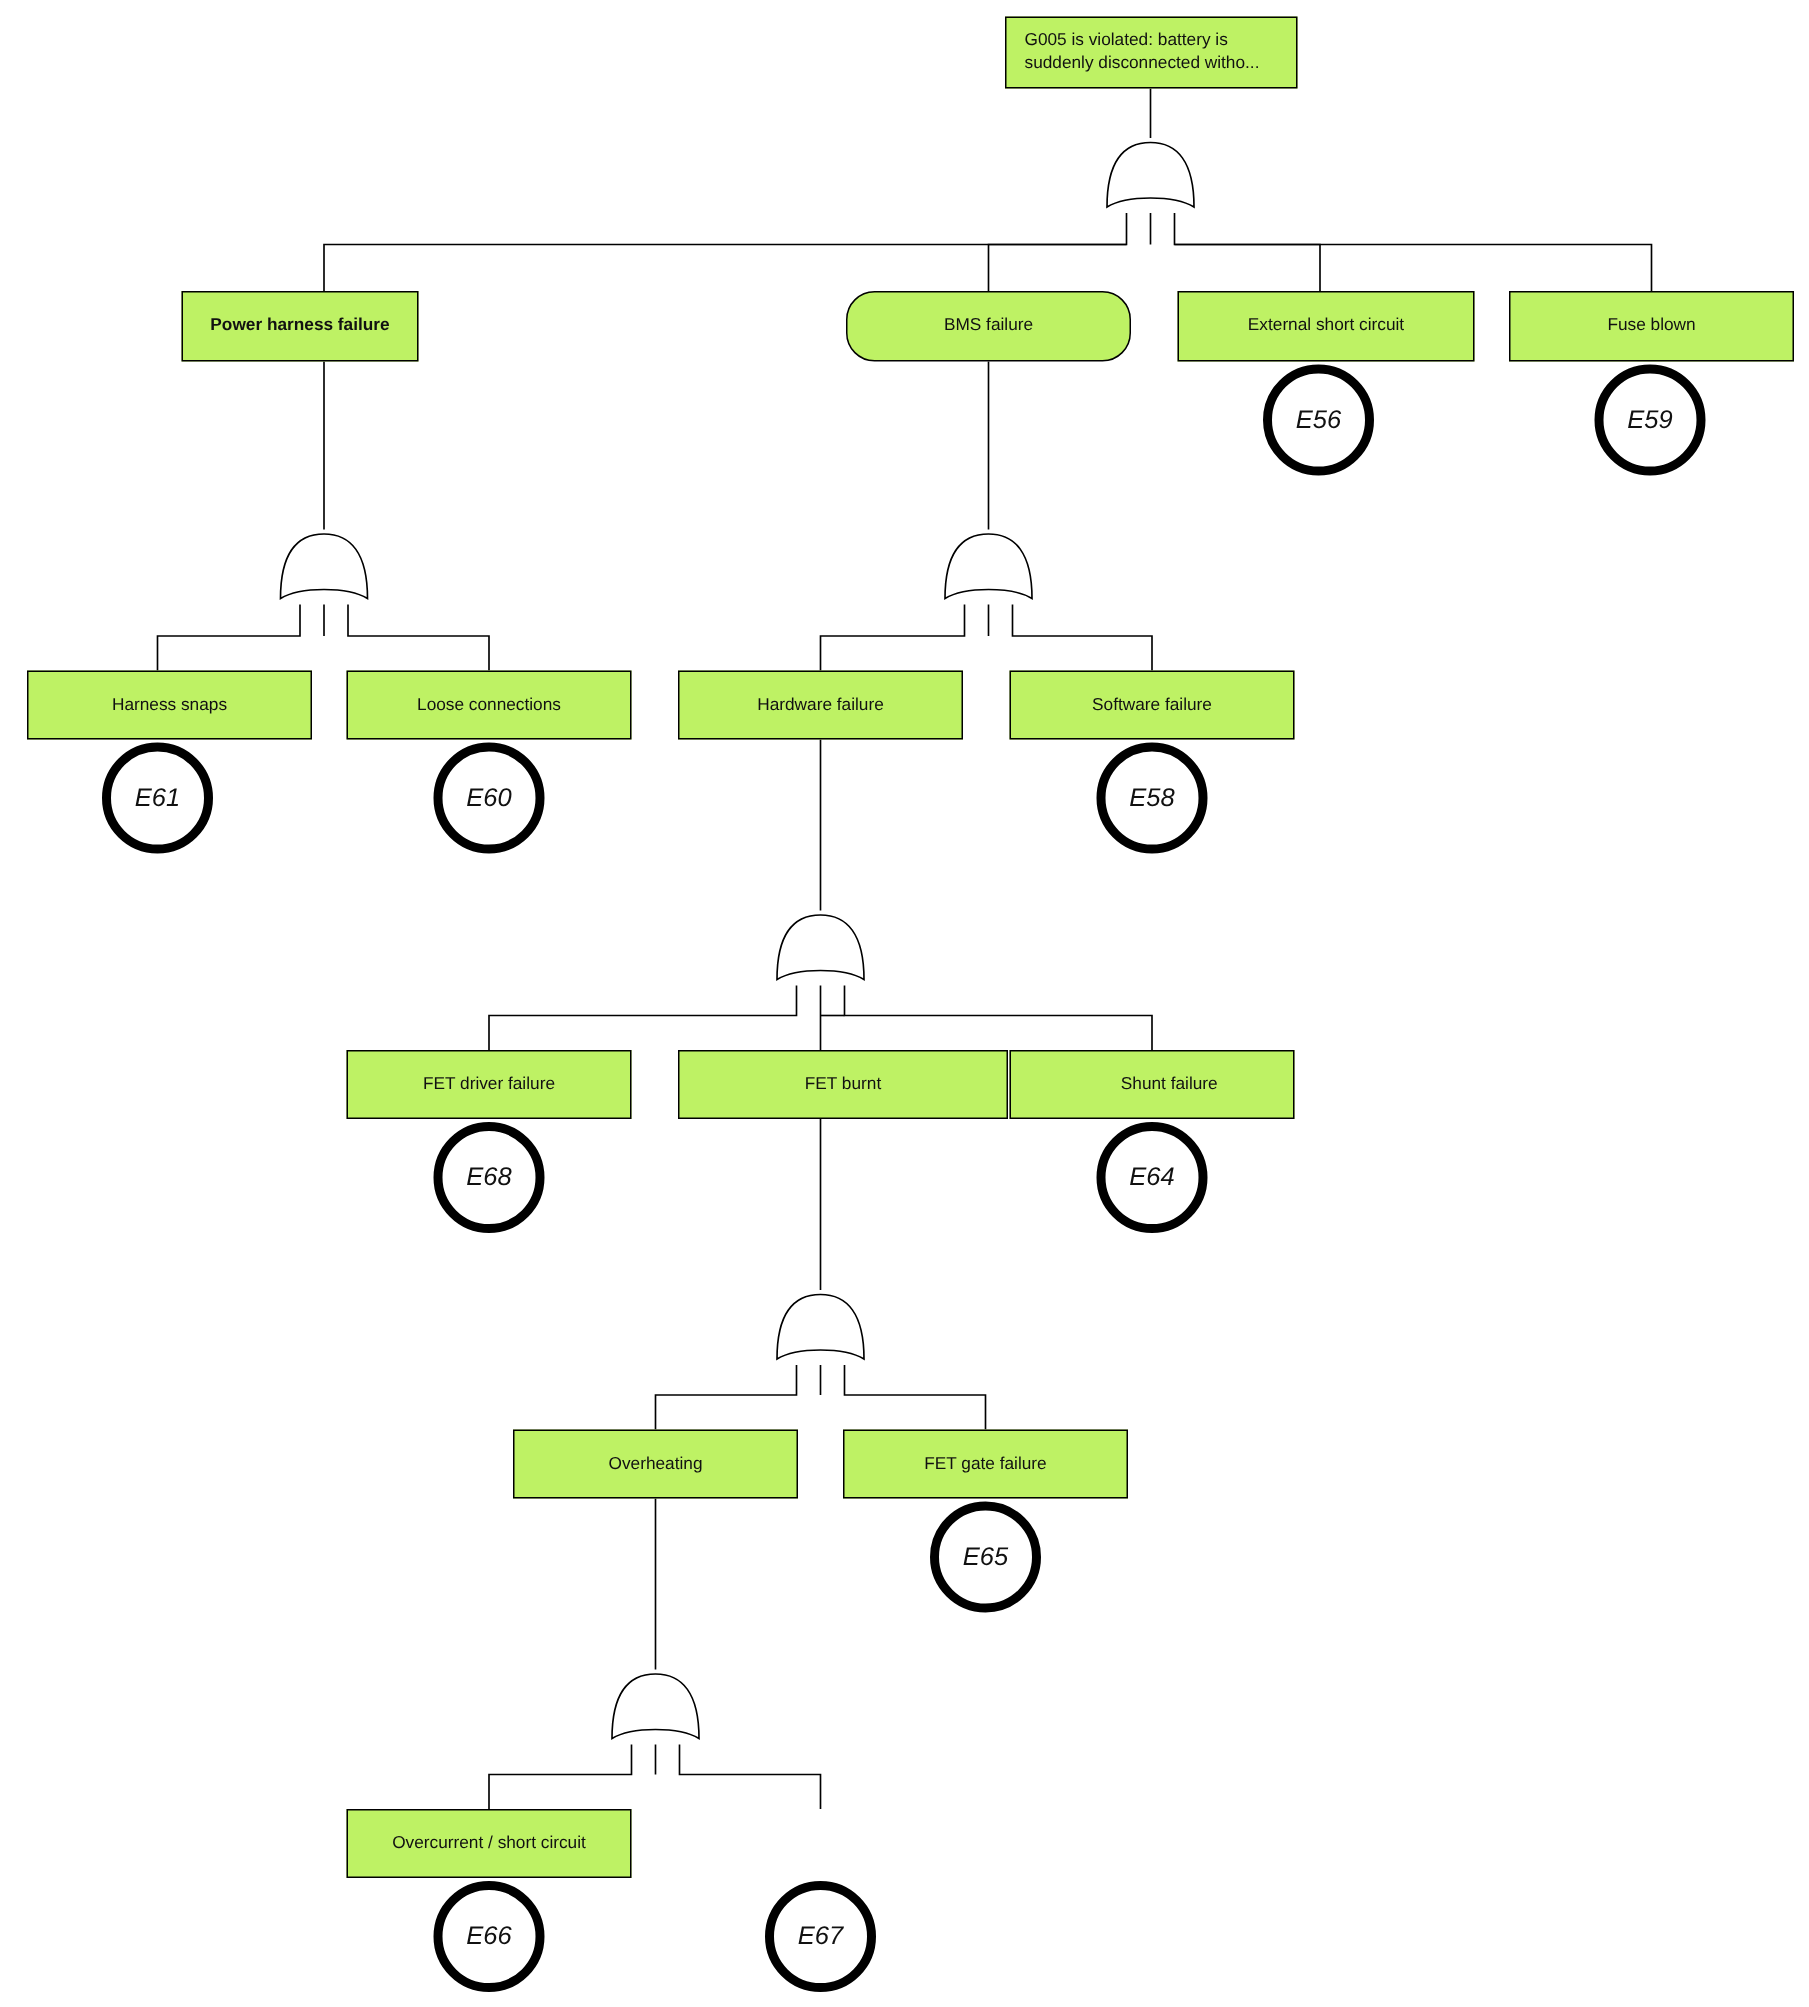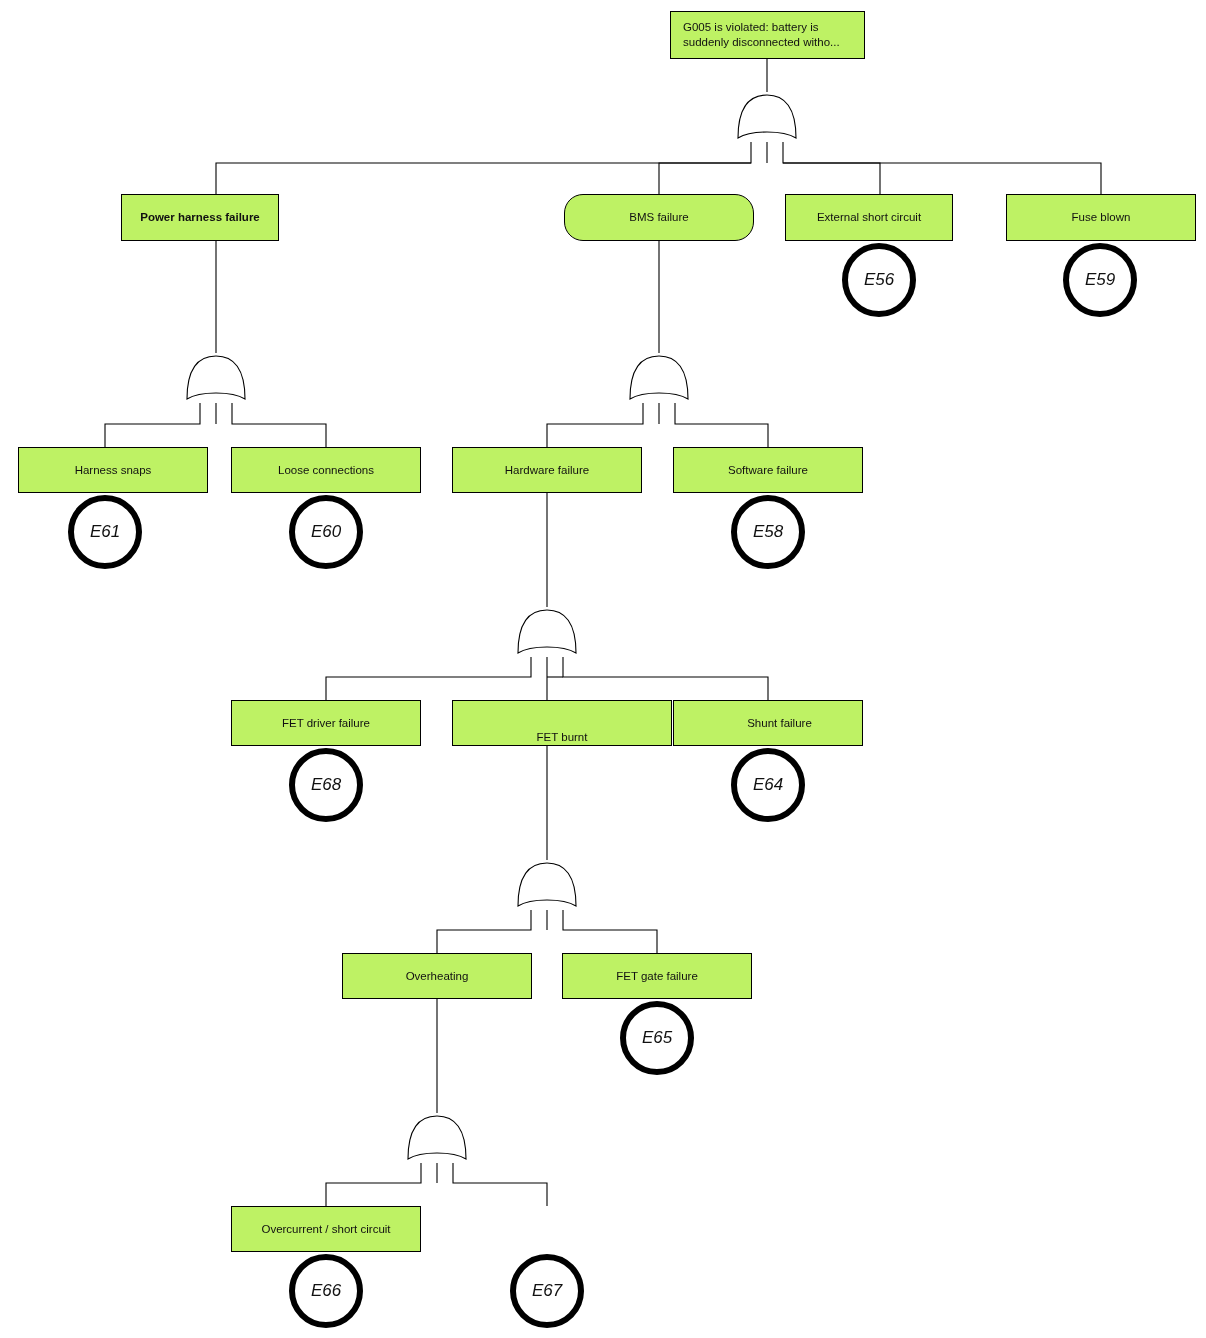--- a/index.html
+++ b/index.html
@@ -125,21 +125,21 @@
   </div>
 
   <div class="node-box center" style="left:121px; top:194px; width:158px; height:47px;font-weight:bold;">
     <div class="label">Power harness failure</div>
   </div>
 
   <div class="node-box center" style="left:564px; top:194px; width:190px; height:47px;border-radius:19px;">
     <div class="label">BMS failure</div>
   </div>
 
-  <div class="node-box center" style="left:785px; top:194px; width:168px; height:47px;">
+  <div class="node-box center" style="left:785px; top:194px; width:198px; height:47px;">
     <div class="label">External short circuit</div>
   </div>
 
   <div class="node-box center" style="left:1006px; top:194px; width:190px; height:47px;">
     <div class="label">Fuse blown</div>
   </div>
 
   <div class="node-box center" style="left:18px; top:447px; width:190px; height:46px;">
     <div class="label">Harness snaps</div>
   </div>
@@ -153,21 +153,21 @@
   </div>
 
   <div class="node-box center" style="left:673px; top:447px; width:190px; height:46px;">
     <div class="label">Software failure</div>
   </div>
 
   <div class="node-box center" style="left:231px; top:700px; width:190px; height:46px;">
     <div class="label">FET driver failure</div>
   </div>
 
-  <div class="node-box center" style="left:452px; top:700px; width:220px; height:46px;align-items:flex-end;">
+  <div class="node-box center" style="left:452px; top:700px; width:220px; height:46px;">
     <div class="label">FET burnt</div>
   </div>
 
   <div class="node-box center" style="left:673px; top:700px; width:190px; height:46px;padding-left:23px;">
     <div class="label">Shunt failure</div>
   </div>
 
   <div class="node-box center" style="left:342px; top:953px; width:190px; height:46px;">
     <div class="label">Overheating</div>
   </div>

